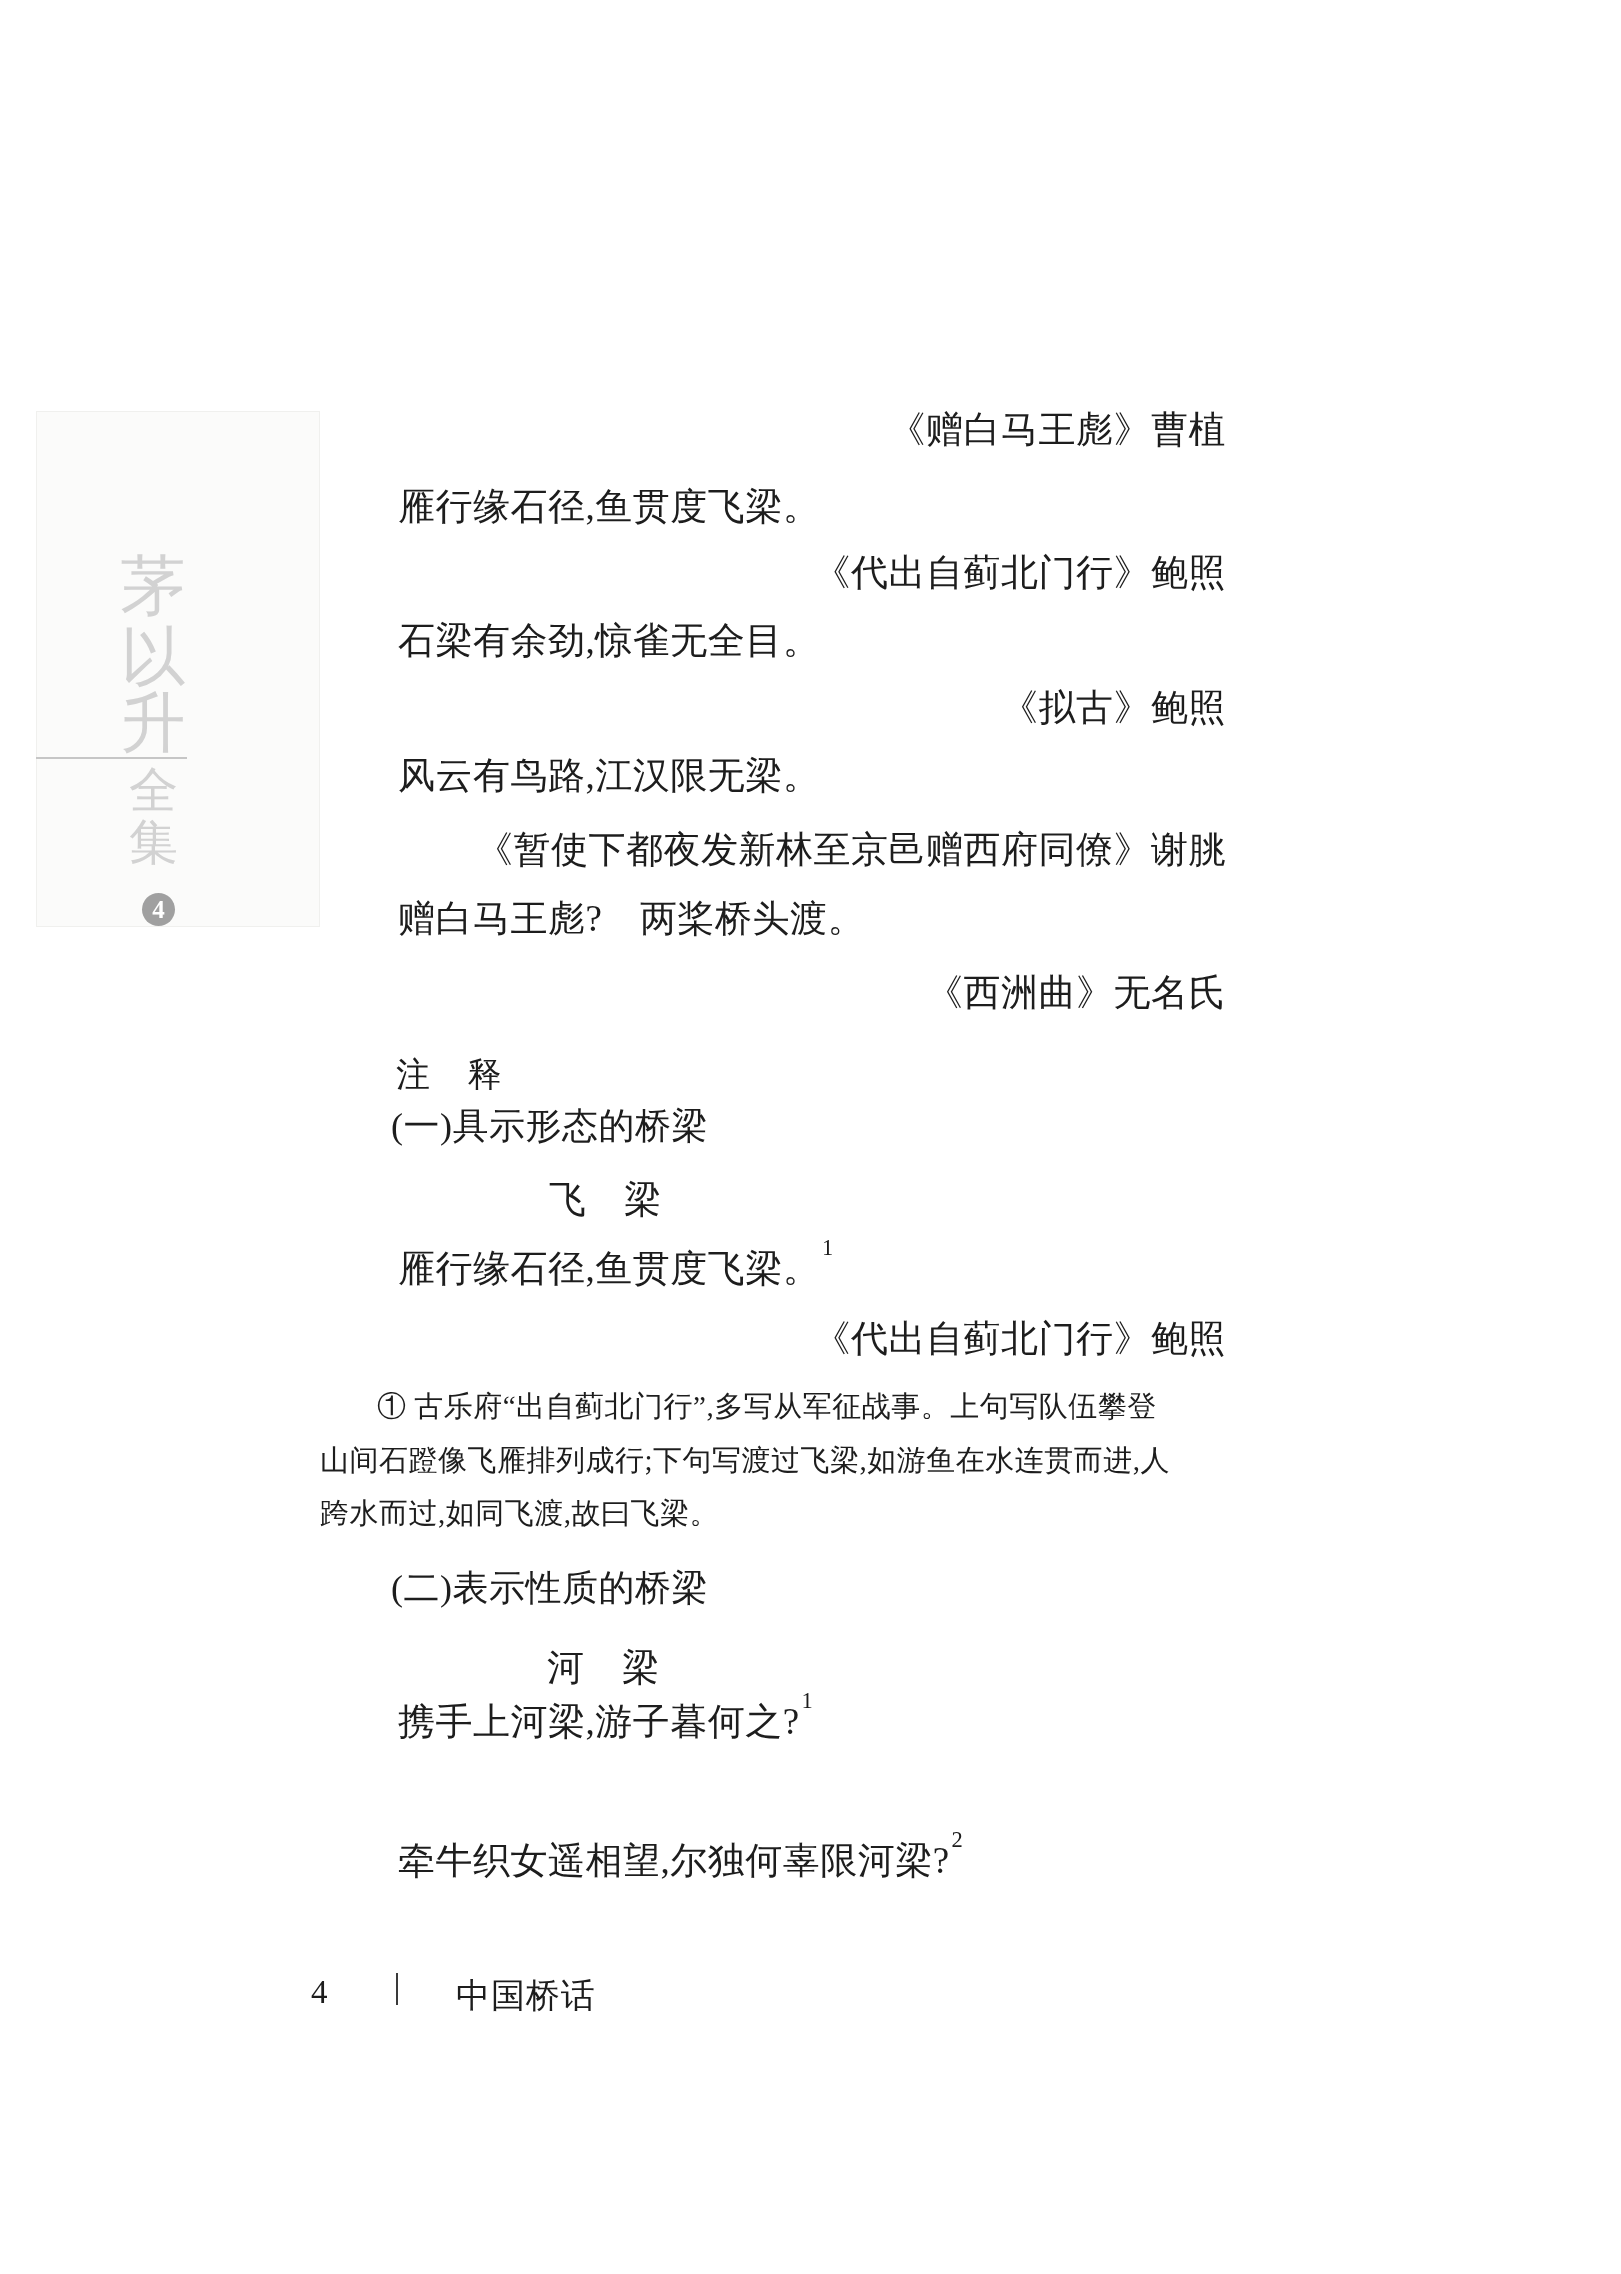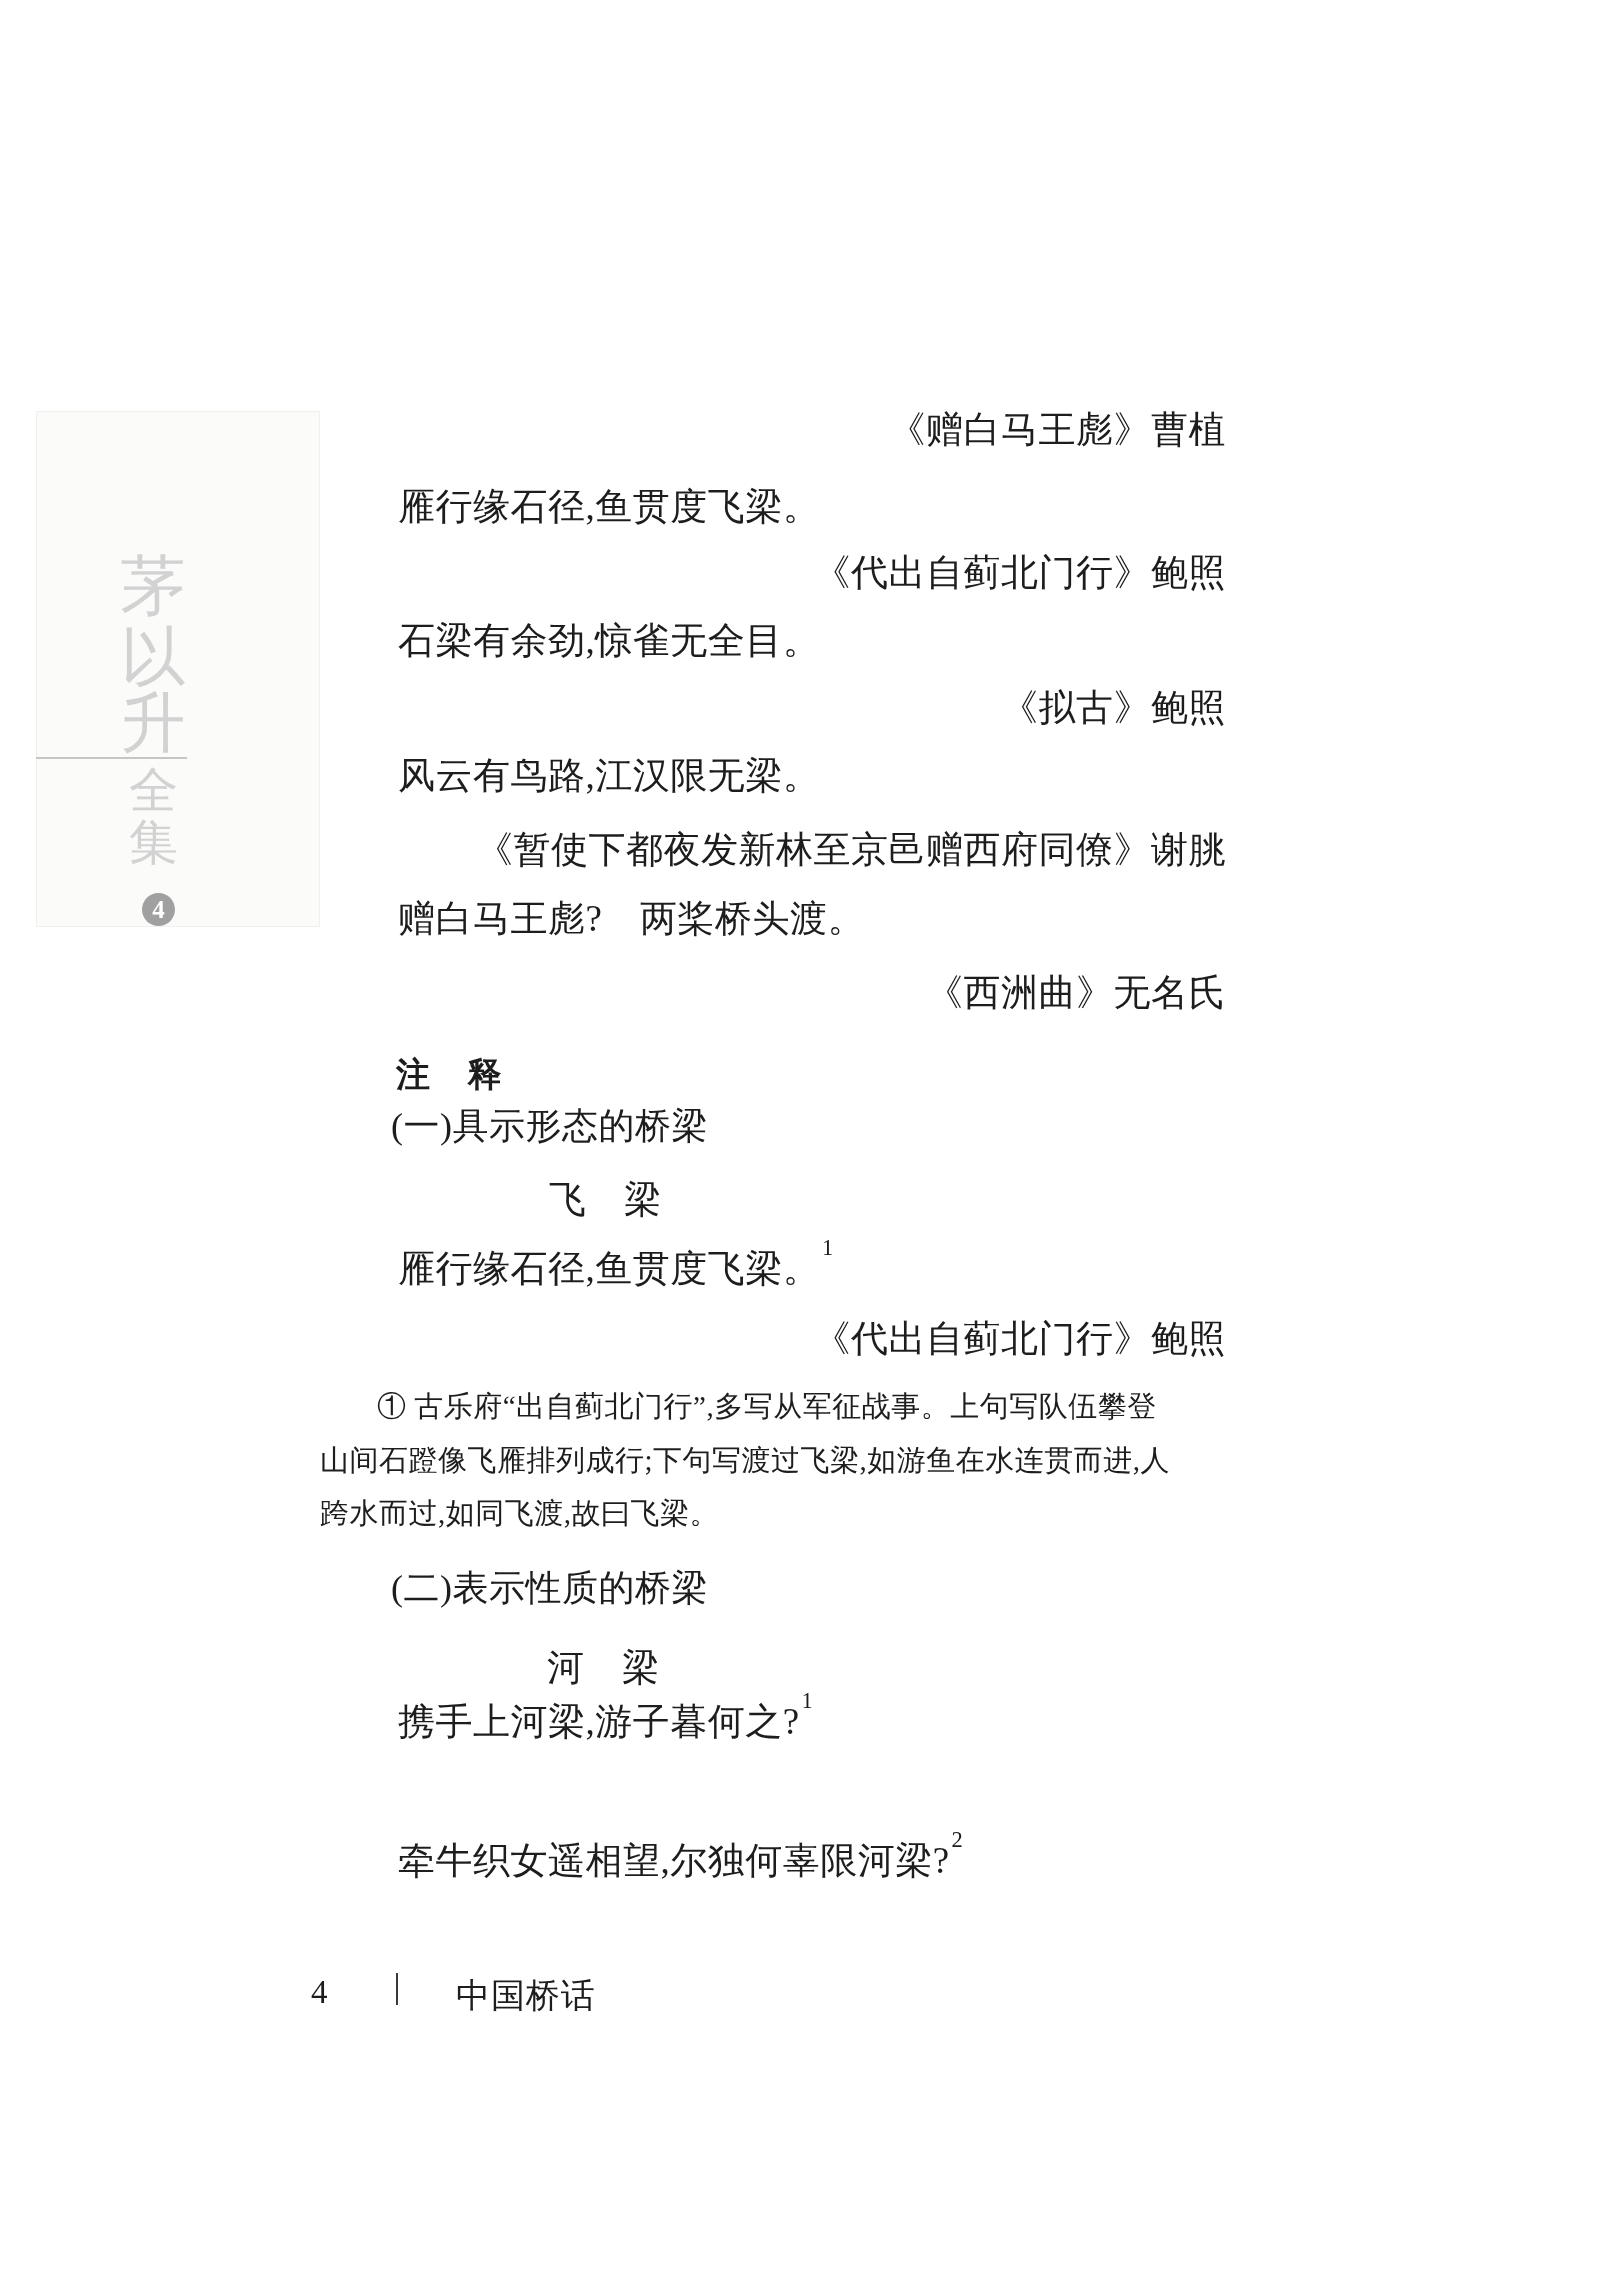--- a/index.html
+++ b/index.html
@@ -82,21 +82,21 @@
   }
   .cite {
     right: 395px;
     text-align: right;
     font-size: 37px;
   }
   .notes-heading {
     left: 396px;
     font-size: 34px;
     font-family: "Liberation Sans", sans-serif;
-    font-weight: bold;
+    font-weight: normal;
     letter-spacing: 1.8px;
   }
   .section-heading {
     left: 391px;
     font-size: 36px;
   }
   .poem-title {
     font-size: 37px;
   }
   .note {

